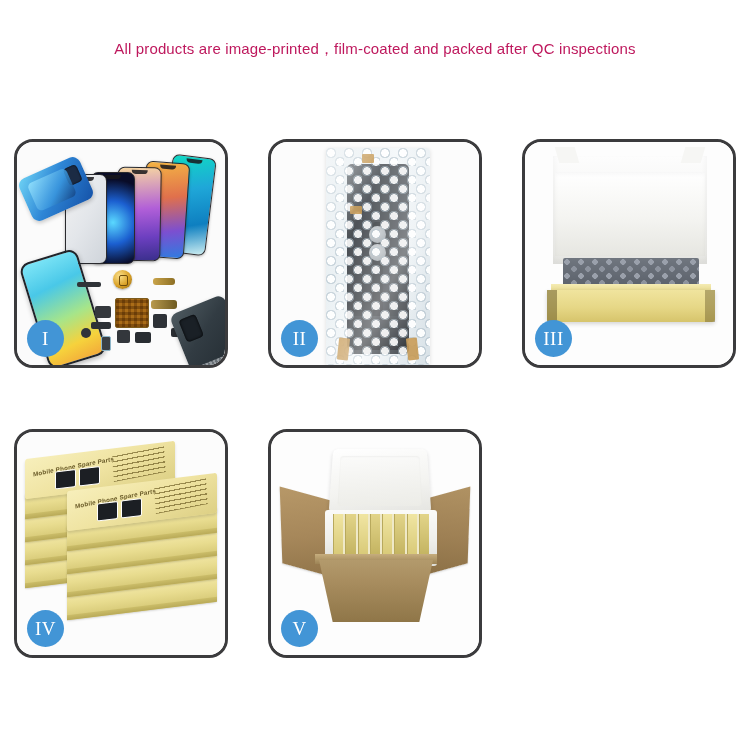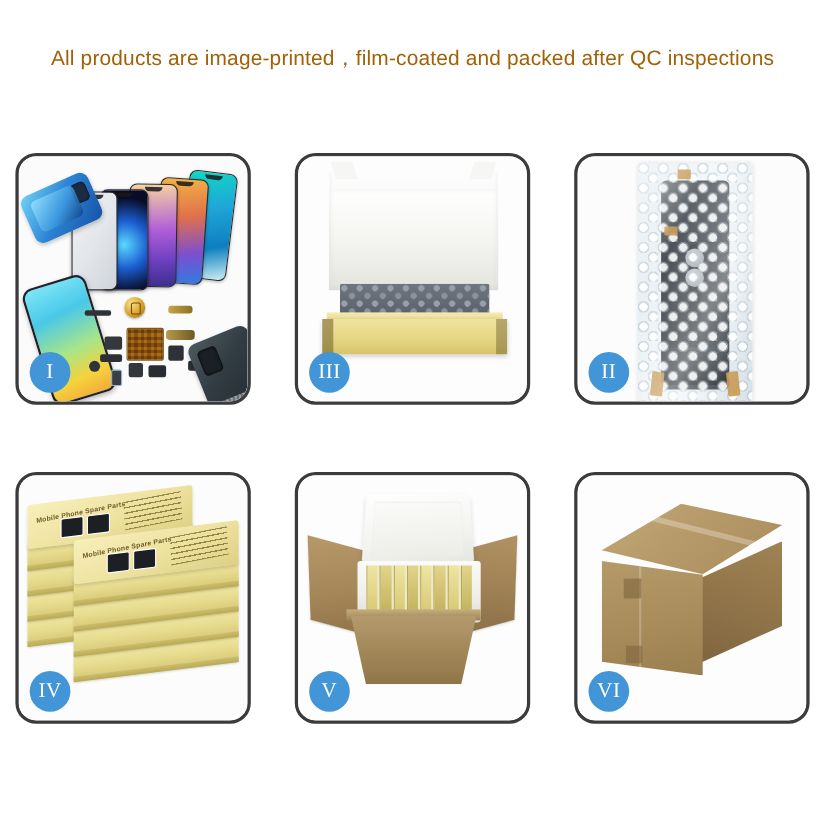--- a/index.html
+++ b/index.html
@@ -33,23 +33,23 @@
     font-family: "Liberation Sans", sans-serif;
     font-size: 35px;
     font-weight: 400;
     letter-spacing: 2.2px;
     color: #111111;
     line-height: 42px;
     white-space: nowrap;
   }
   .subtitle {
     font-family: "Liberation Sans", sans-serif;
-    font-size: 19px;
+    font-size: 15px;
     font-weight: 400;
-    color: #a16207;
+    color: #be185d;
     letter-spacing: 0.15px;
     margin-top: 6px;
     white-space: nowrap;
   }
 
   
   .grid {
     position: absolute;
     top: 139px;
     left: 14px;
@@ -470,49 +470,49 @@
             <span class="strip"></span>
           </div>
 
         </div>
       </div>
       <div class="badge">I</div>
     </div>
 
     <div class="panel">
       <div class="panel-stage">
-        <div class="p3-bg"></div>
-        <div class="box3-lidback"></div>
-        <div class="box3-foam"></div>
-        <div class="box3-content"></div>
-        <div class="box3-rim"></div>
-        <div class="box3-front"></div>
-      </div>
-      <div class="badge">III</div>
-    </div>
-
-    <div class="panel">
-      <div class="panel-stage">
         <div class="p2-bg"></div>
         <div class="bag">
           <div class="bag-part">
             <span class="cable"></span>
             <span class="disc1"></span>
             <span class="disc2"></span>
             <span class="base"></span>
           </div>
           <div class="bag-bubbles"></div>
           <span class="tape tape-top"></span>
           <span class="tape tape-mid"></span>
           <span class="tape tape-bl"></span>
           <span class="tape tape-br"></span>
           <div class="bag-sheen"></div>
         </div>
       </div>
       <div class="badge">II</div>
+    </div>
+
+    <div class="panel">
+      <div class="panel-stage">
+        <div class="p3-bg"></div>
+        <div class="box3-lidback"></div>
+        <div class="box3-foam"></div>
+        <div class="box3-content"></div>
+        <div class="box3-rim"></div>
+        <div class="box3-front"></div>
+      </div>
+      <div class="badge">III</div>
     </div>
 
     <div class="panel">
       <div class="panel-stage">
         <div class="p4-bg"></div>
         <div class="stackwrap">
           <div class="sbox sL4">
               <span class="edge"></span>
             </div>
           <div class="sbox sL3">
@@ -569,28 +569,15 @@
           <span class="vb dark"></span>
           <span class="vb"></span>
           <span class="vb dark"></span>
         </div>
         <div class="v-carton-rim"></div>
         <div class="v-carton"></div>
       </div>
       <div class="badge">V</div>
     </div>
 
-    <div class="panel">
-      <div class="panel-stage">
-        <div class="p6-bg"></div>
-        <div class="c6-top"></div>
-        <div class="c6-seam"></div>
-        <div class="c6-side"></div>
-        <div class="c6-front"></div>
-        <div class="c6-fold"></div>
-        <div class="c6-tab1"></div>
-        <div class="c6-tab2"></div>
-      </div>
-      <div class="badge">VI</div>
-    </div>
 
   </div>
 </div>
 
 </body></html>

